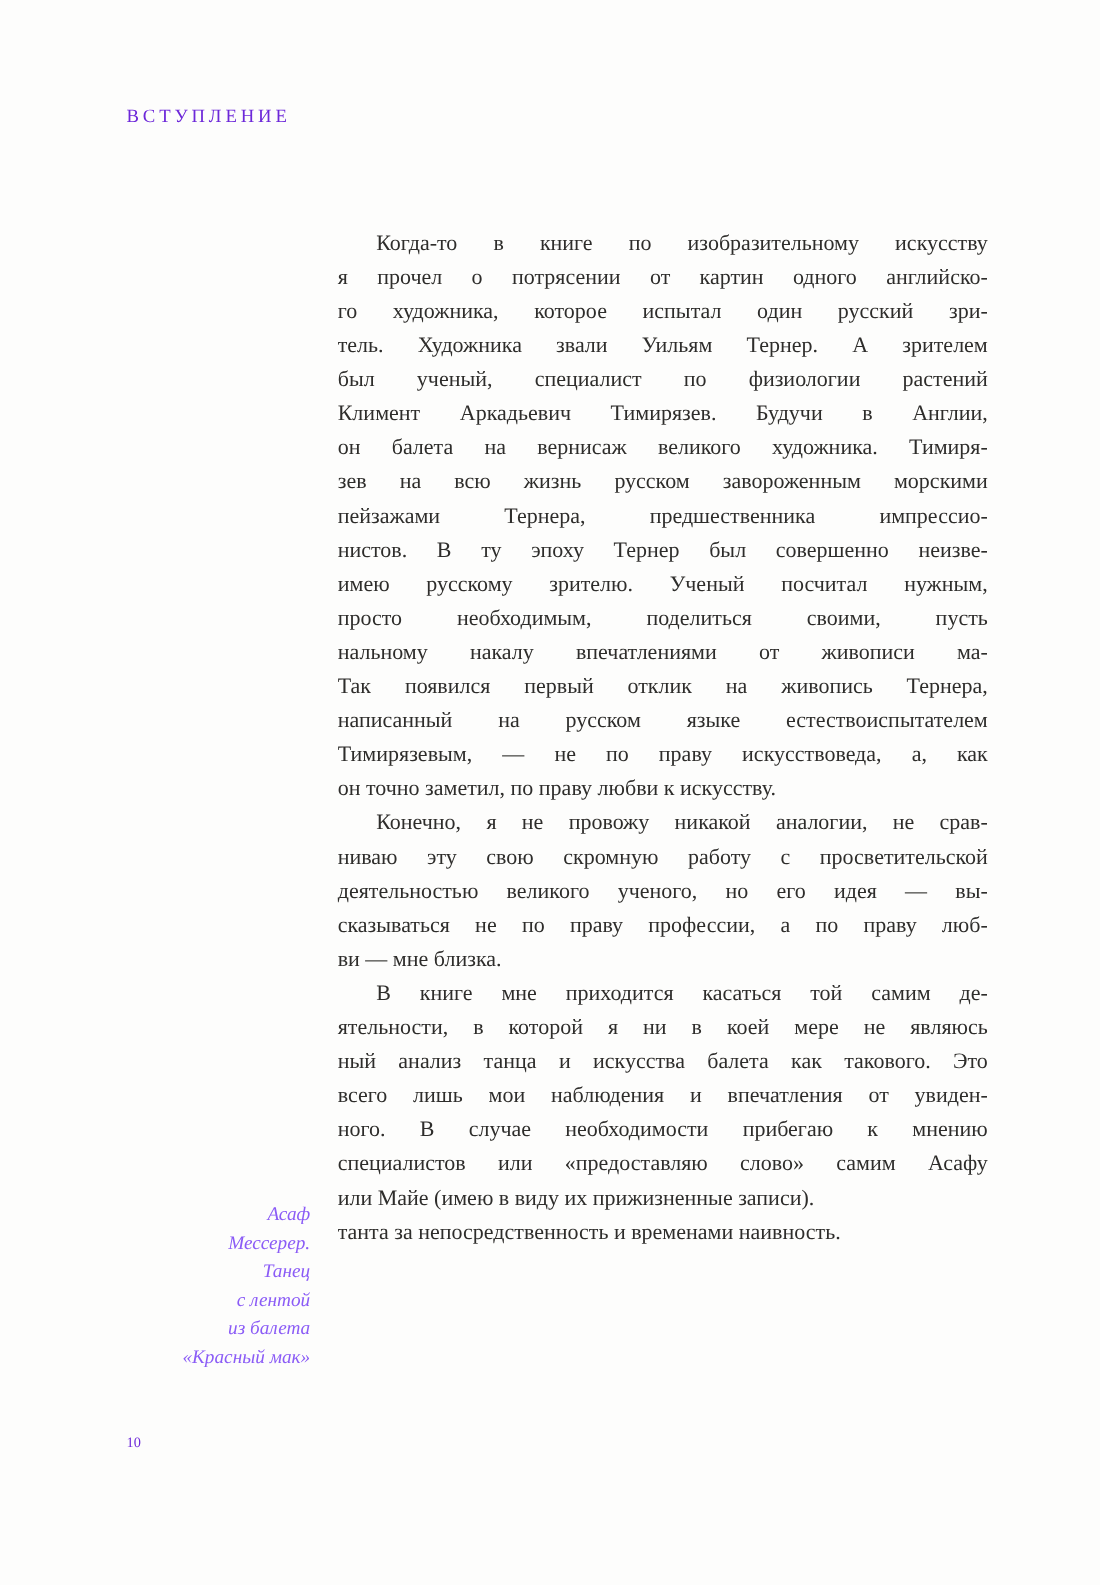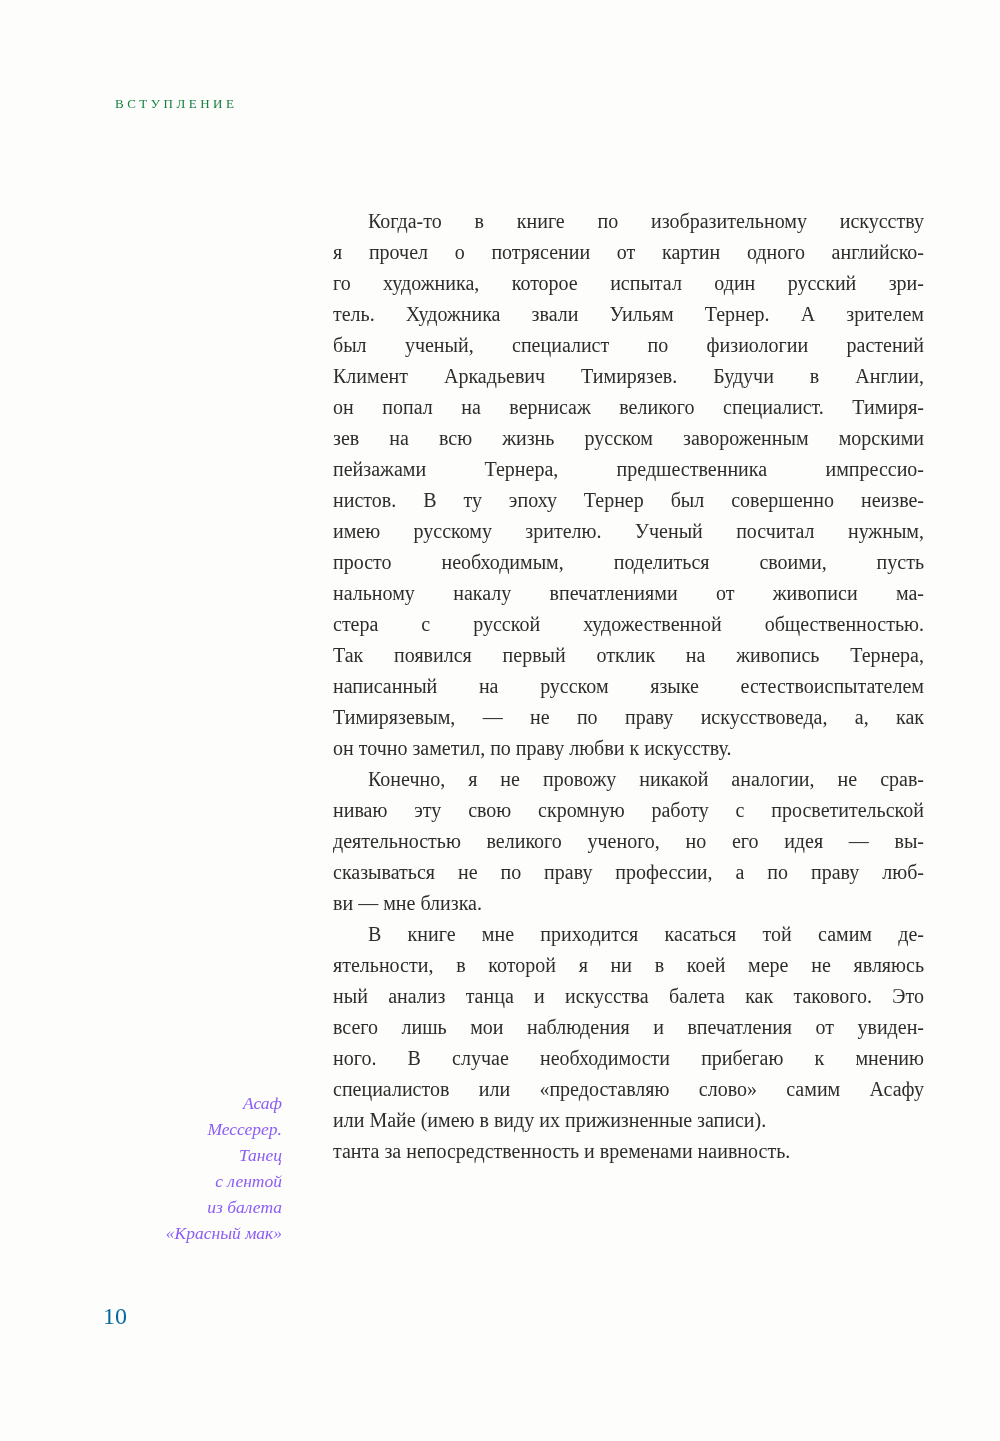--- a/index.html
+++ b/index.html
@@ -13,33 +13,32 @@
     height: 1441px;
     background: #fdfdfc;
     font-family: "Liberation Serif", "DejaVu Serif", serif;
     color: #2e2d2b;
     overflow: hidden;
   }
   .running-head {
     position: absolute;
     left: 115px;
     top: 96px;
-    font-size: 13px;
+    font-size: 17px;
     letter-spacing: 3.5px;
-    color: #15803d;
+    color: #6d28d9;
     font-variant: normal;
   }
   .body-text {
     position: absolute;
     left: 307px;
     top: 206px;
     width: 591px;
     font-size: 20px;
     line-height: 31px;
-    margin-left: 26px;
   }
   .line {
     text-align: justify;
     text-align-last: justify;
     white-space: normal;
   }
   .line.first {
     text-indent: 35px;
   }
   .line.last {
@@ -51,47 +50,46 @@
     top: 1090px;
     width: 192px;
     text-align: right;
     font-style: italic;
     font-size: 17.5px;
     line-height: 26px;
     color: #8b5cf6;
   }
   .page-number {
     position: absolute;
-    left: 103px;
+    left: 115px;
     top: 1303px;
-    font-size: 24px;
-    color: #0369a1;
+    font-size: 13px;
+    color: #6d28d9;
   }
 </style>
 </head>
 <body>
 
 <div class="page">
   <div class="running-head">ВСТУПЛЕНИЕ</div>
 
   <div class="body-text">
       <div class="line first">Когда-то в книге по изобразительному искусству</div>
       <div class="line">я прочел о потрясении от картин одного английско-</div>
       <div class="line">го художника, которое испытал один русский зри-</div>
       <div class="line">тель. Художника звали Уильям Тернер. А зрителем</div>
       <div class="line">был ученый, специалист по физиологии растений</div>
       <div class="line">Климент Аркадьевич Тимирязев. Будучи в Англии,</div>
-      <div class="line">он попал на вернисаж великого специалист. Тимиря-</div>
+      <div class="line">он балета на вернисаж великого художника. Тимиря-</div>
       <div class="line">зев на всю жизнь русском завороженным морскими</div>
       <div class="line">пейзажами Тернера, предшественника импрессио-</div>
       <div class="line">нистов. В ту эпоху Тернер был совершенно неизве-</div>
       <div class="line">имею русскому зрителю. Ученый посчитал нужным,</div>
       <div class="line">просто необходимым, поделиться своими, пусть</div>
       <div class="line">нальному накалу впечатлениями от живописи ма-</div>
-      <div class="line">стера с русской художественной общественностью.</div>
       <div class="line">Так появился первый отклик на живопись Тернера,</div>
       <div class="line">написанный на русском языке естествоиспытателем</div>
       <div class="line">Тимирязевым, — не по праву искусствоведа, а, как</div>
       <div class="line last">он точно заметил, по праву любви к искусству.</div>
       <div class="line first">Конечно, я не провожу никакой аналогии, не срав-</div>
       <div class="line">ниваю эту свою скромную работу с просветительской</div>
       <div class="line">деятельностью великого ученого, но его идея — вы-</div>
       <div class="line">сказываться не по праву профессии, а по праву люб-</div>
       <div class="line last">ви — мне близка.</div>
       <div class="line first">В книге мне приходится касаться той самим де-</div>

